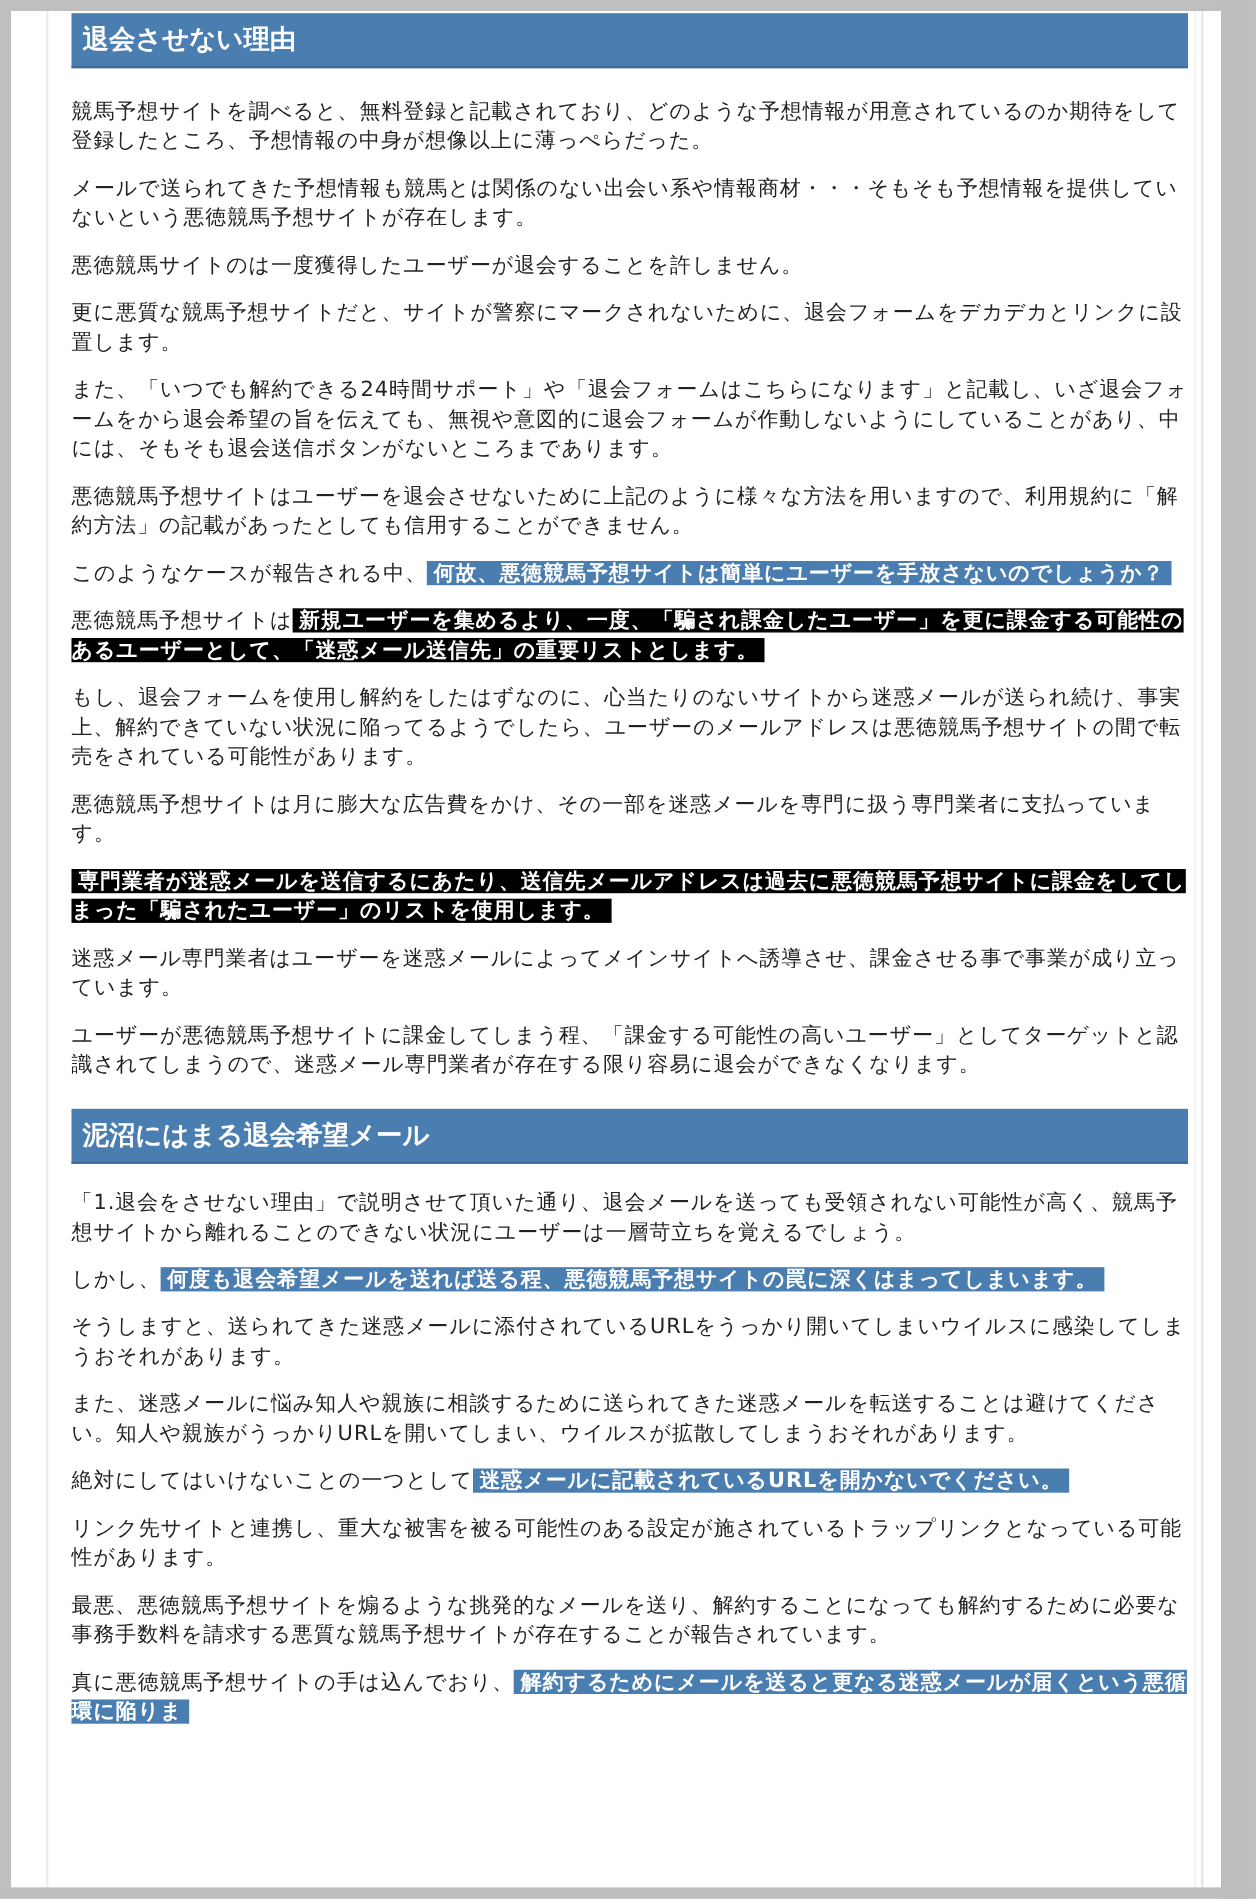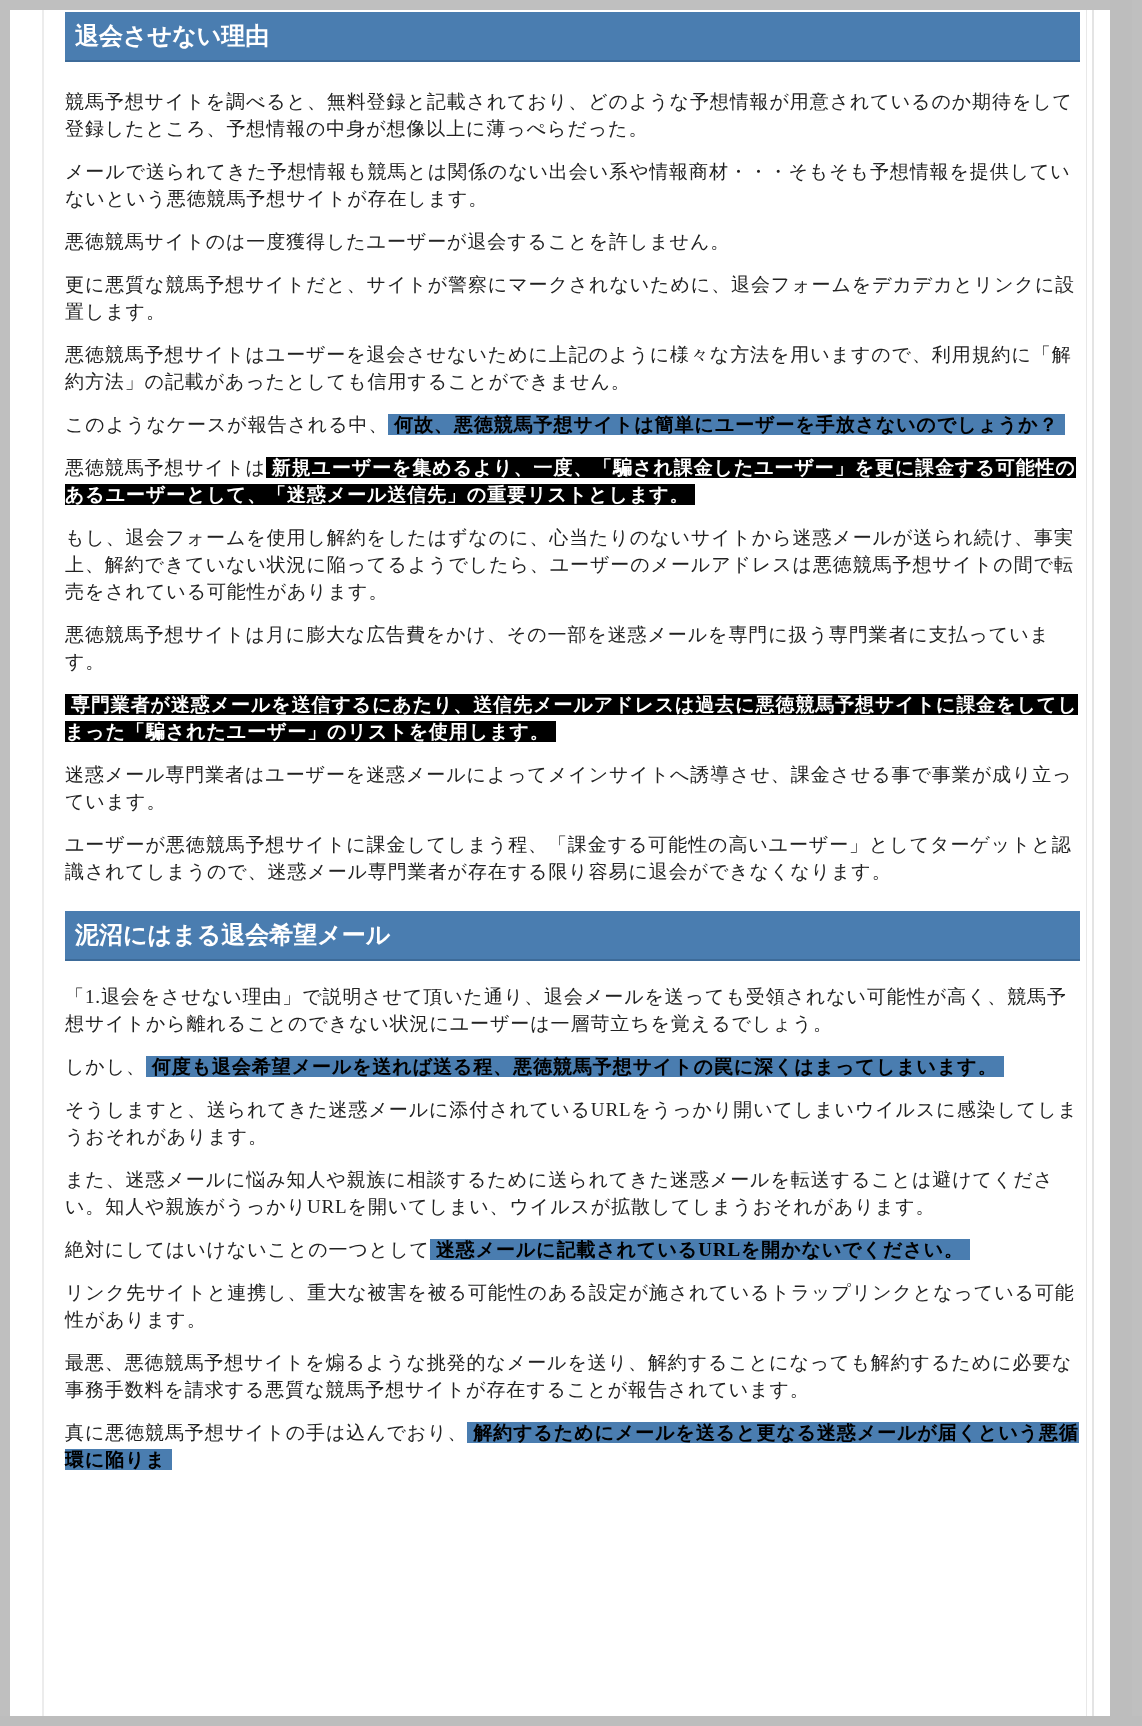--- a/index.html
+++ b/index.html
@@ -4,21 +4,21 @@
 <style>
   html, body { margin: 0; padding: 0; }
   body {
     width: 1142px; height: 1726px; overflow: hidden;
     background: #bfbfbf;
     font-family: "DejaVu Sans", sans-serif;
     position: relative;
   }
   .frame {
     position: absolute; left: 10px; top: 10px; width: 1100px; height: 1706px;
-    background: #ffffff; overflow: hidden; font-family: Liberation Serif, serif;
+    background: #ffffff; overflow: hidden;
   }
   .rule-left {
     position: absolute; left: 32px; top: 0; bottom: 0; width: 2px; background: #ececec;
   }
   .rule-right1 {
     position: absolute; left: 1076px; top: 0; bottom: 0; width: 1px; background: #e8e8e8;
   }
   .rule-right2 {
     position: absolute; left: 1082px; top: 0; bottom: 0; width: 2px; background: #e4e4e4;
   }
@@ -32,41 +32,42 @@
     margin: 0; background: #4a7db0; color: #fff;
     font-size: 24px; font-weight: bold; line-height: 48px; padding: 0 10px;
     border-bottom: 2px solid #3d6b99;
   }
   h2.first { margin-bottom: 26px; }
   h2.second { margin-top: 26px; margin-bottom: 22px; }
   p {
     margin: 0 0 16px 0; font-size: 19px; line-height: 27px; color: #222;
     letter-spacing: 0.9px;
   }
-  .hl-blue { background: #4a7db0; color: #000000; font-weight: bold; padding: 0 6px; }
+  .hl-blue { background: #4a7db0; color: #ffffff; font-weight: bold; padding: 0 6px; }
   .hl-orange { background: #000000; color: #fff; font-weight: bold; padding: 0 6px; }
   .bottom-bar {
     position: absolute; left: 0; top: 1716px; width: 1142px; height: 10px; background: #bdbdbd;
   }
 </style>
 </head>
 <body>
 
 <div class="frame">
   <div class="rule-left"></div>
   <div class="rule-right1"></div>
   <div class="rule-right2"></div>
 
   <div class="content">
     <h2 class="first">退会させない理由</h2>
 
     <p>競馬予想サイトを調べると、無料登録と記載されており、どのような予想情報が用意されているのか期待をして登録したところ、予想情報の中身が想像以上に薄っぺらだった。</p>
     <p>メールで送られてきた予想情報も競馬とは関係のない出会い系や情報商材・・・そもそも予想情報を提供していないという悪徳競馬予想サイトが存在します。</p>
     <p>悪徳競馬サイトのは一度獲得したユーザーが退会することを許しません。</p>
     <p>更に悪質な競馬予想サイトだと、サイトが警察にマークされないために、退会フォームをデカデカとリンクに設置します。</p>
+    <p>また、「いつでも解約できる24時間サポート」や「退会フォームはこちらになります」と記載し、いざ退会フォームをから退会希望の旨を伝えても、無視や意図的に退会フォームが作動しないようにしていることがあり、中には、そもそも退会送信ボタンがないところまであります。</p>
     <p>悪徳競馬予想サイトはユーザーを退会させないために上記のように様々な方法を用いますので、利用規約に「解約方法」の記載があったとしても信用することができません。</p>
     <p>
       <span>このようなケースが報告される中、</span><span class="hl-blue">何故、悪徳競馬予想サイトは簡単にユーザーを手放さないのでしょうか？</span>
     </p>
     <p>
       <span>悪徳競馬予想サイトは</span><span class="hl-orange">新規ユーザーを集めるより、一度、「騙され課金したユーザー」を更に課金する可能性のあるユーザーとして、「迷惑メール送信先」の重要リストとします。</span>
     </p>
     <p>もし、退会フォームを使用し解約をしたはずなのに、心当たりのないサイトから迷惑メールが送られ続け、事実上、解約できていない状況に陥ってるようでしたら、ユーザーのメールアドレスは悪徳競馬予想サイトの間で転売をされている可能性があります。</p>
     <p>悪徳競馬予想サイトは月に膨大な広告費をかけ、その一部を迷惑メールを専門に扱う専門業者に支払っています。</p>
     <p>

